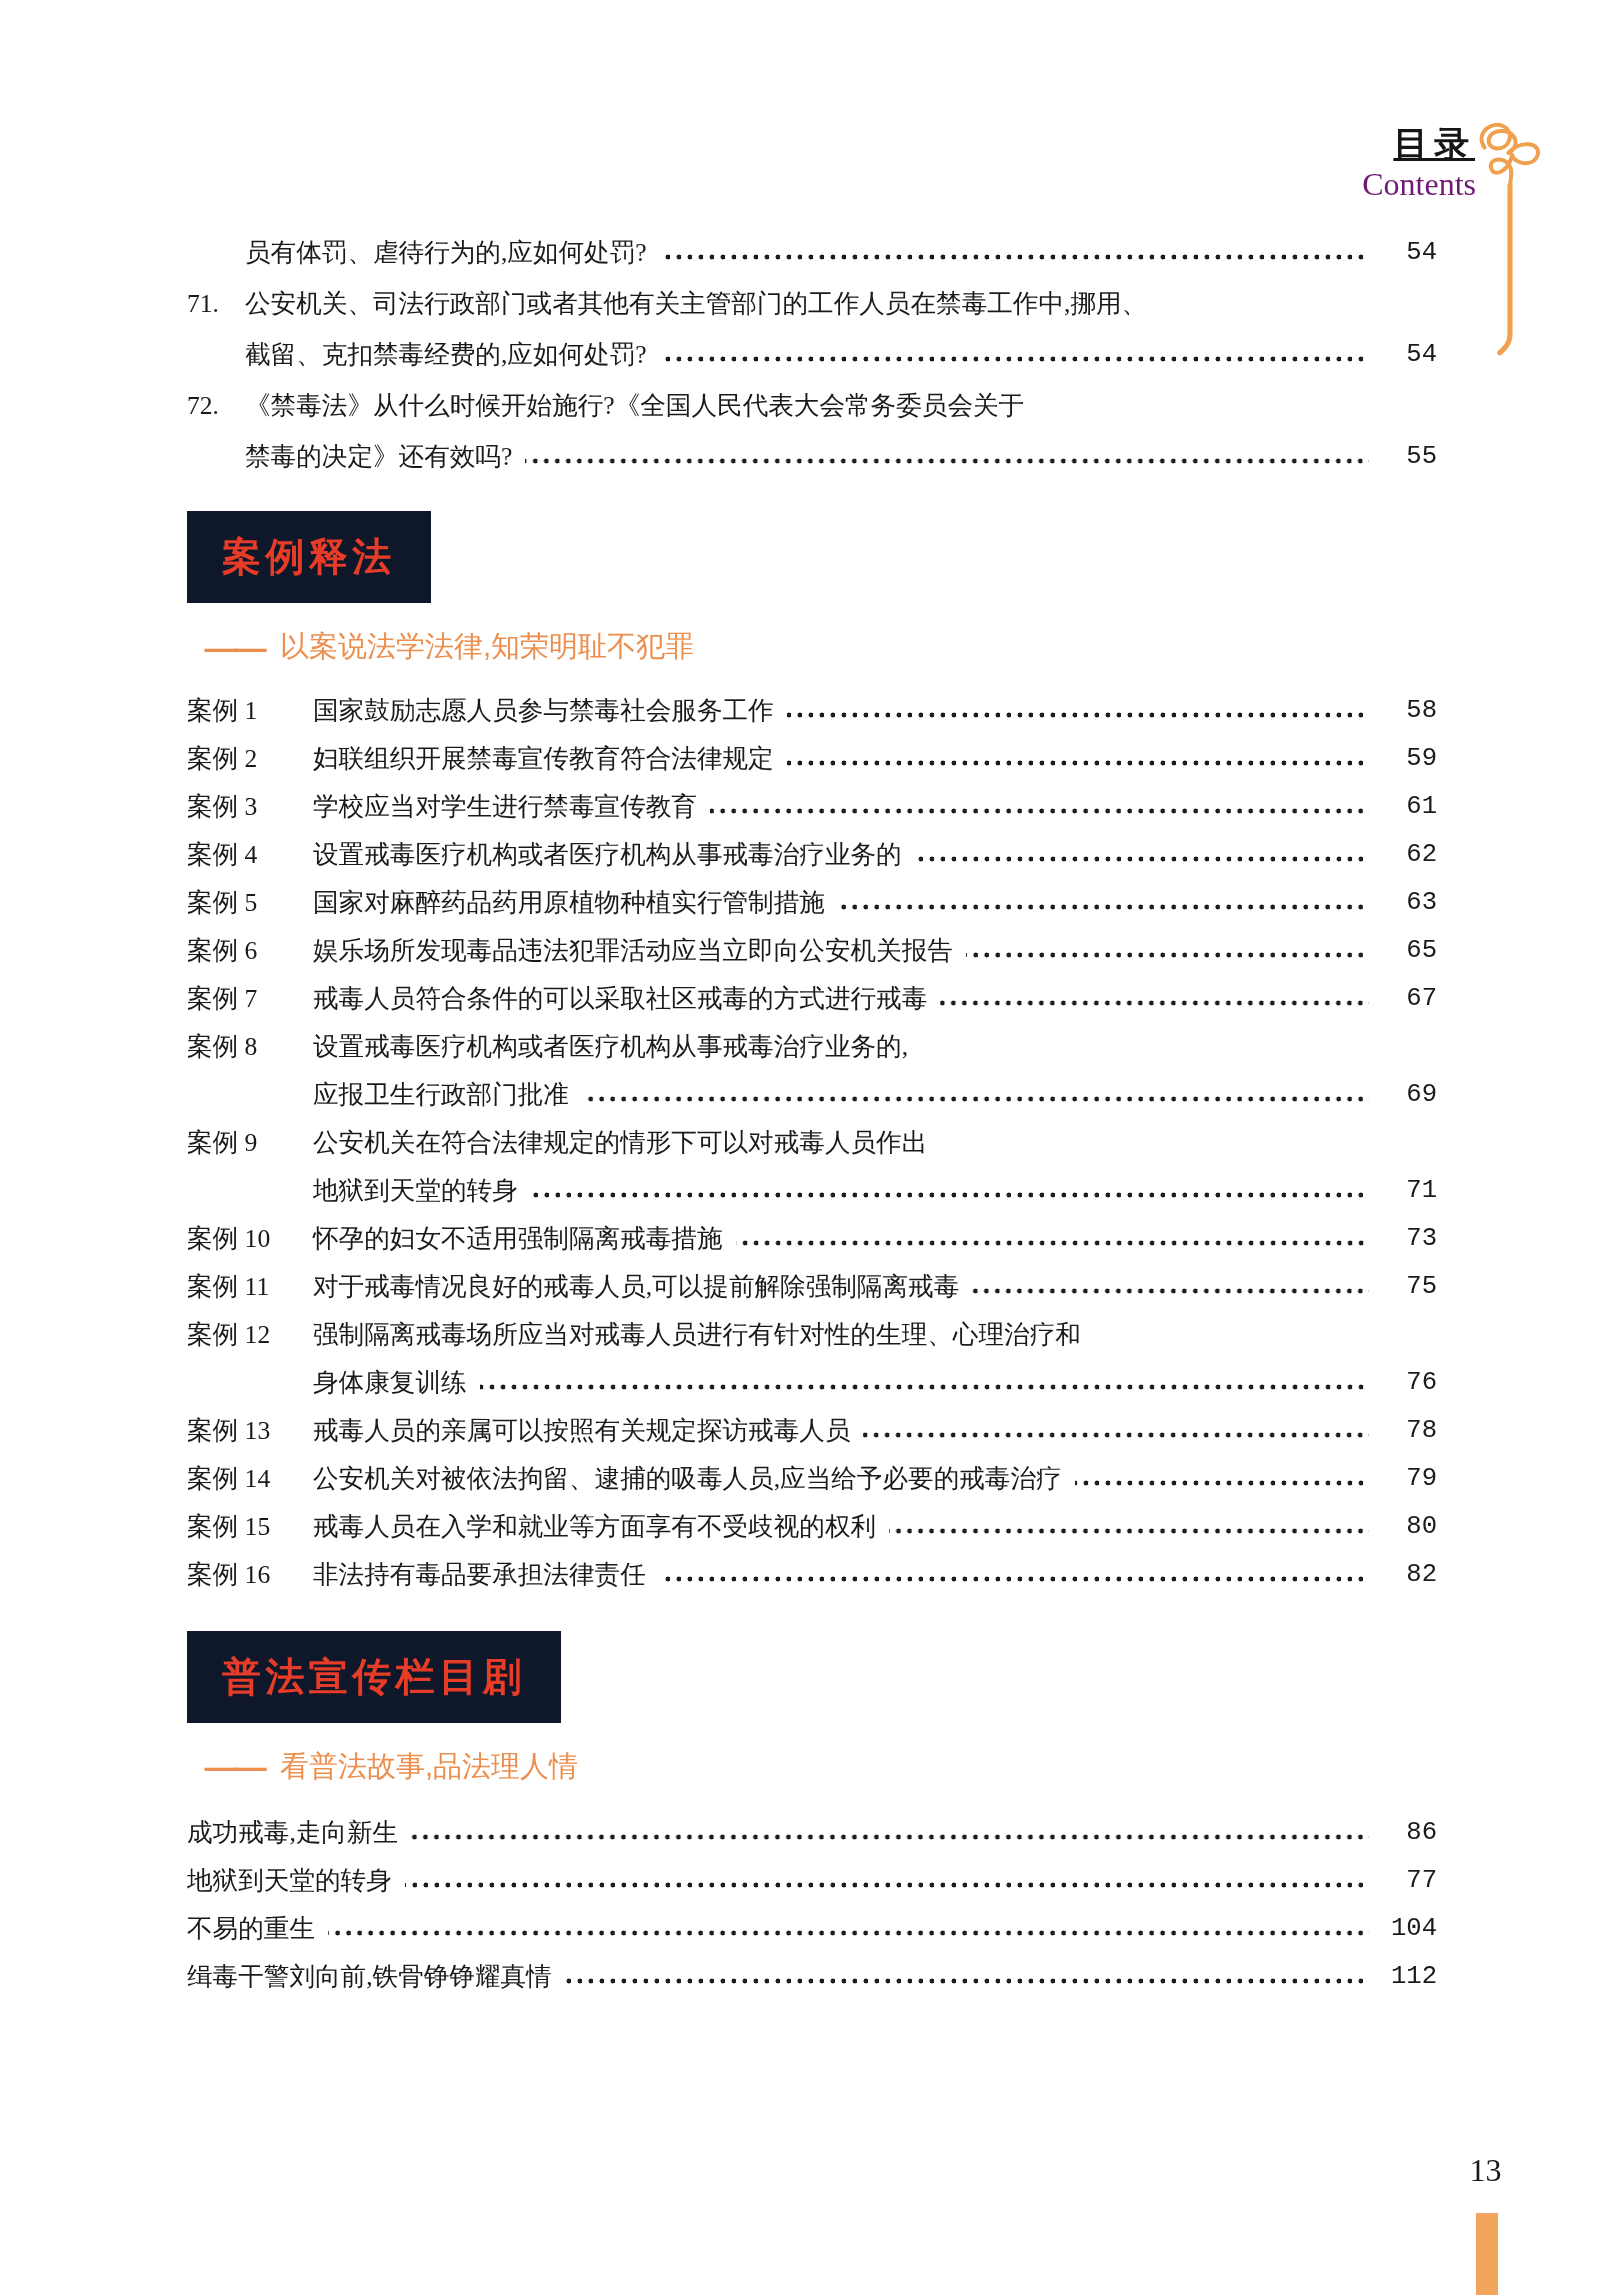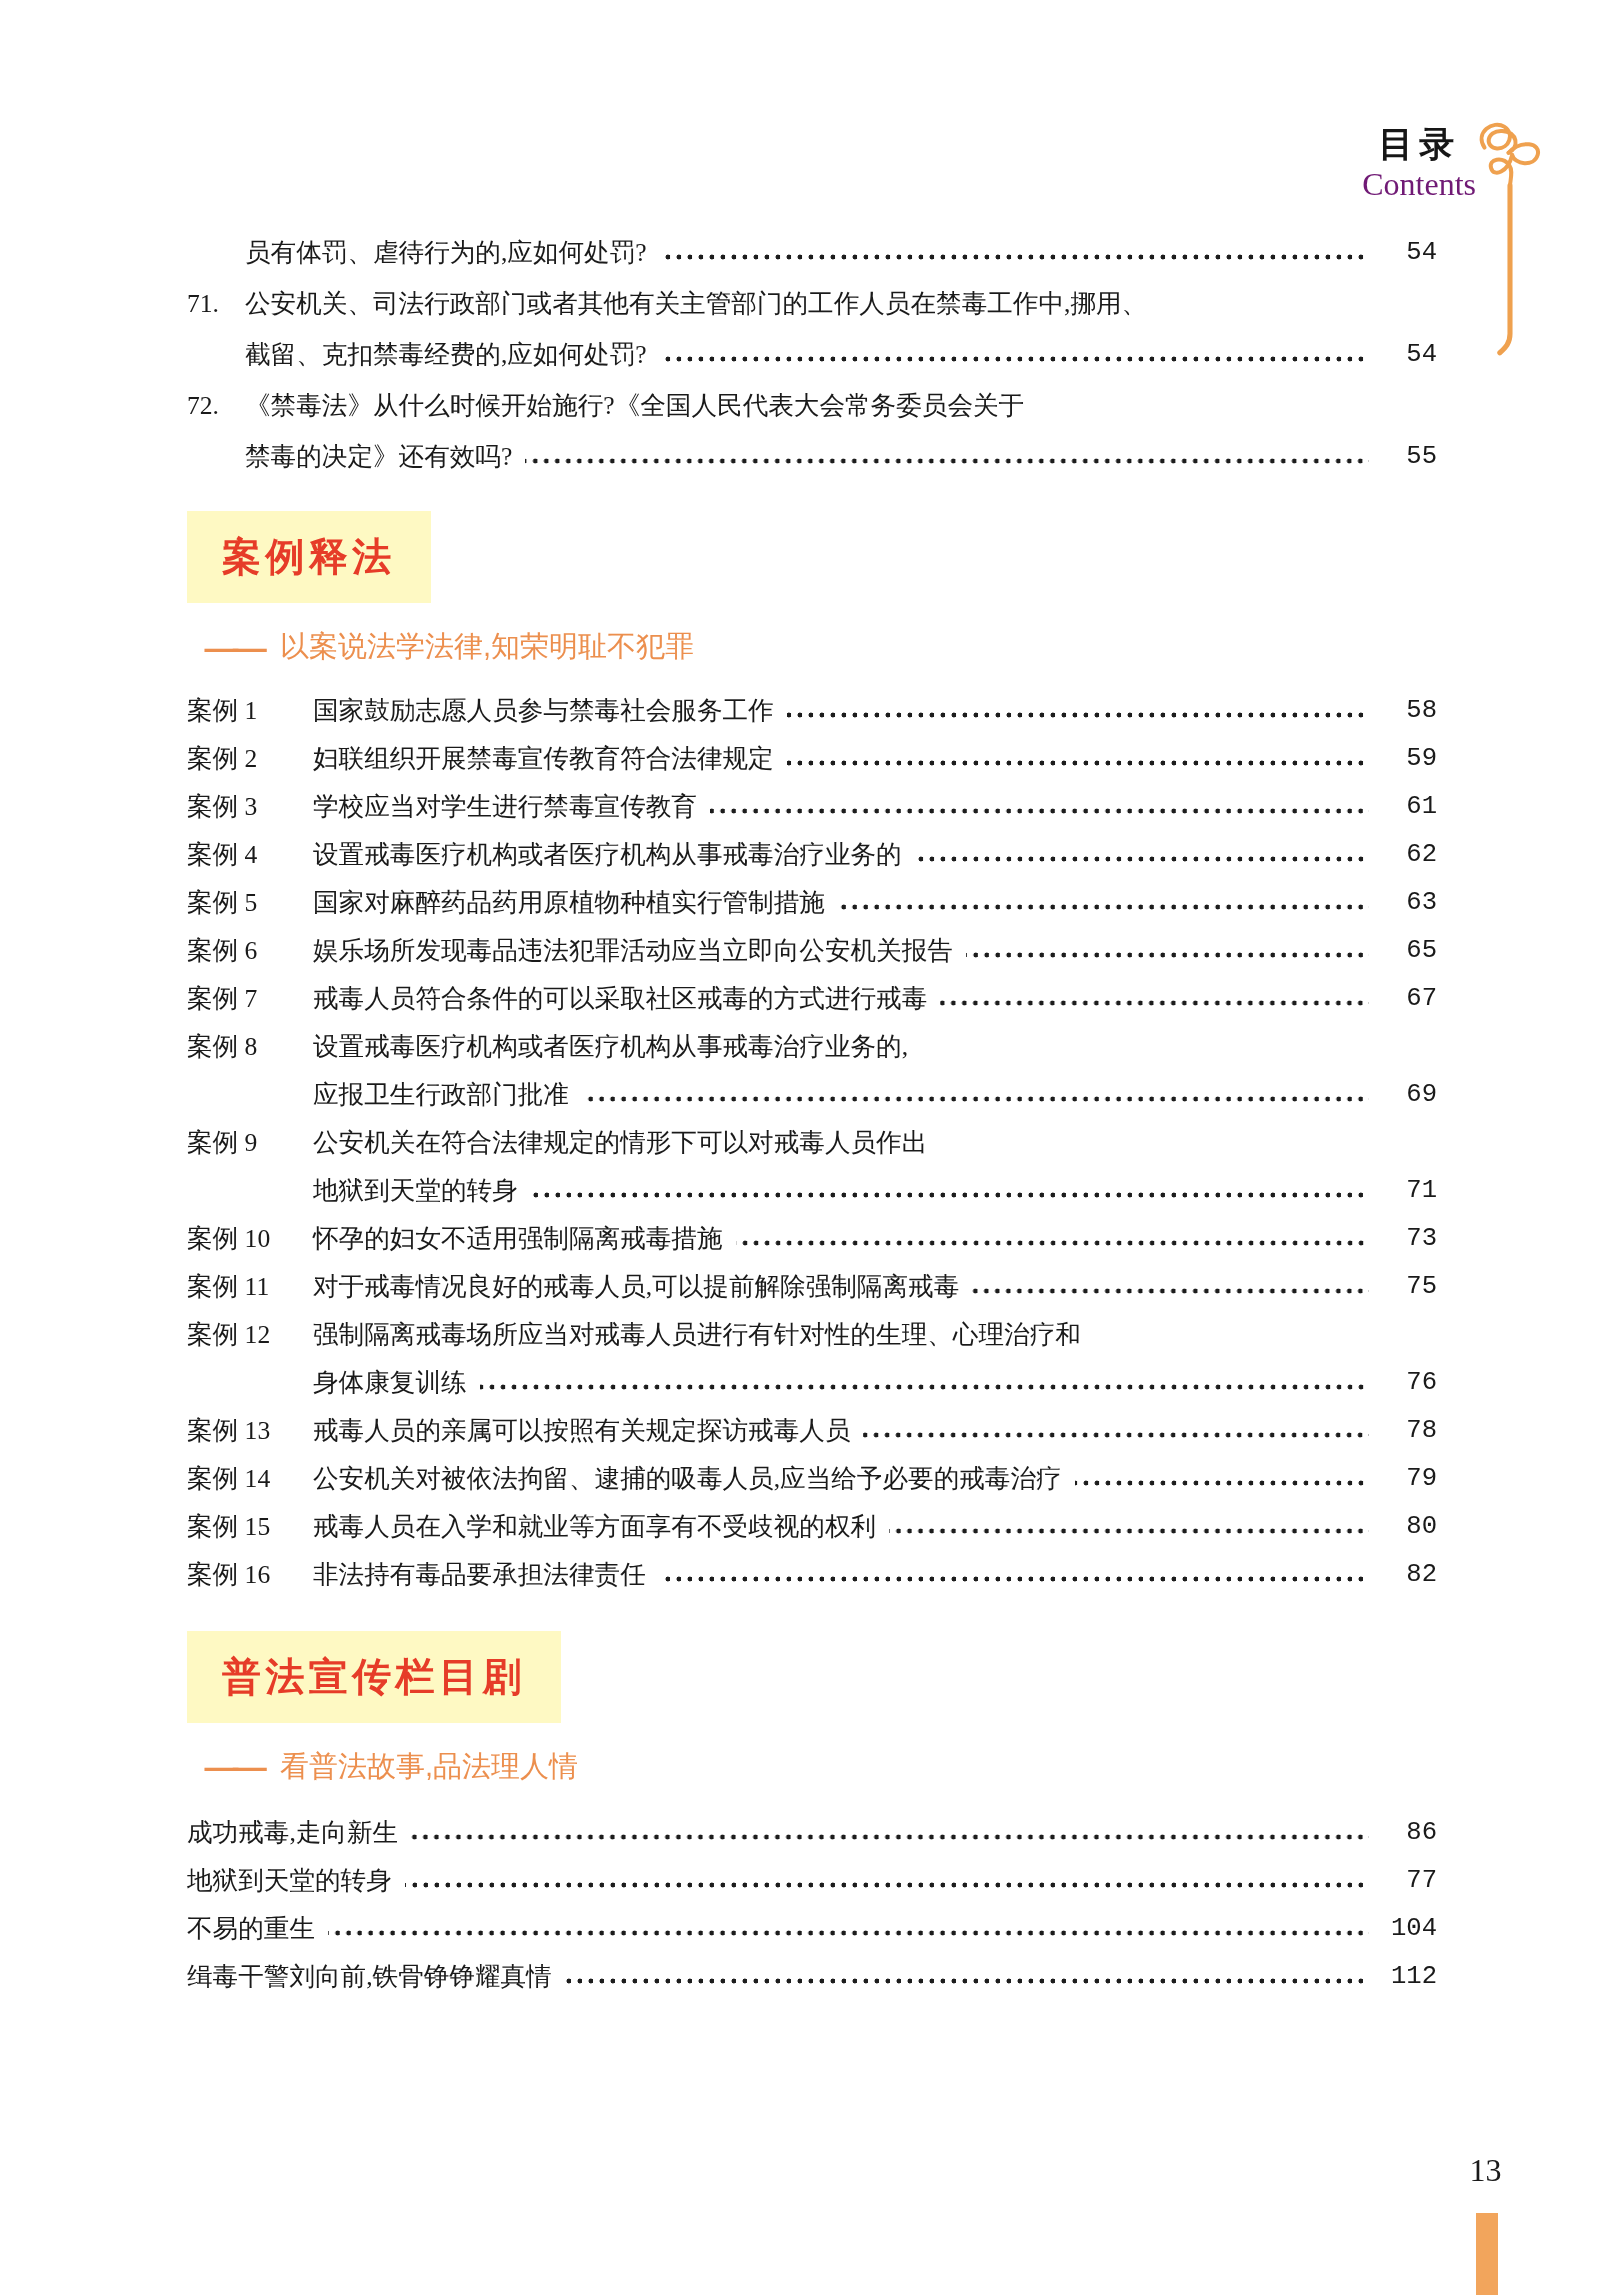--- a/index.html
+++ b/index.html
@@ -14,21 +14,22 @@
 
   
   .header-block{
     position:absolute;top:123px;right:146px;
     text-align:right;
   }
   .title-cn{
     font-family:"Liberation Sans","DejaVu Sans",sans-serif;
     font-weight:900;font-size:35px;letter-spacing:5.8px;
     color:#161616;line-height:1.2;
-    margin-right:16px;
+    margin-right:1px;
+    text-decoration:underline;
   }
   .title-en{
     font-family:"Liberation Serif","DejaVu Serif",serif;
     font-size:32px;color:#701a75;line-height:1.0;margin-top:2.9px;
   }
   .flourish{position:absolute;top:115px;left:1470px;}
 
   
   .toc-main{
     position:absolute;top:227px;left:187px;width:1250px;
@@ -46,21 +47,21 @@
     margin:8.8px 7.3px 0 13px;
     background-image:radial-gradient(circle at 2.9px 2.9px,#1c1c1c 2.2px,transparent 2.6px);
     background-size:11px 5.8px;background-repeat:repeat-x;
     background-position:right center;
   }
   .pagenum{flex:0 0 61px;text-align:right;font-size:25.6px;font-family:Liberation Mono, monospace;}
 
   
   .banner{
     display:inline-block;
-    background:#fef9c3;
+    background:#0f172a;
     padding:19px 35px;
     margin-top:29px;
   }
   .banner .banner-text{
     font-family:"Liberation Sans","DejaVu Sans",sans-serif;
     font-weight:900;font-size:39px;letter-spacing:4.4px;
     color:#e63c28;
   }
   .subtitle{
     display:flex;align-items:center;

